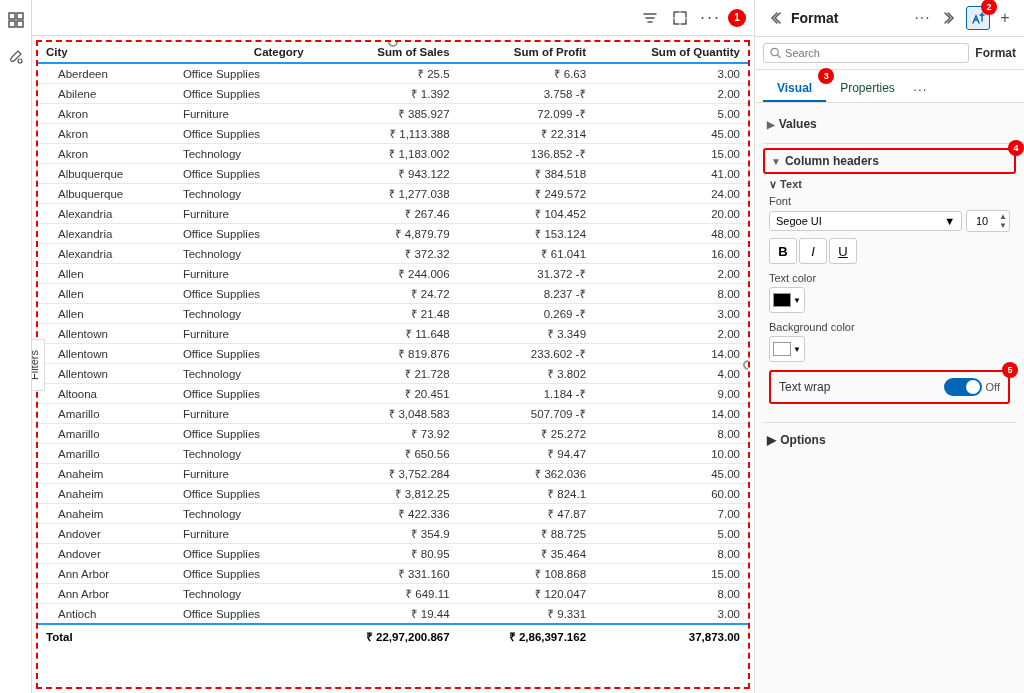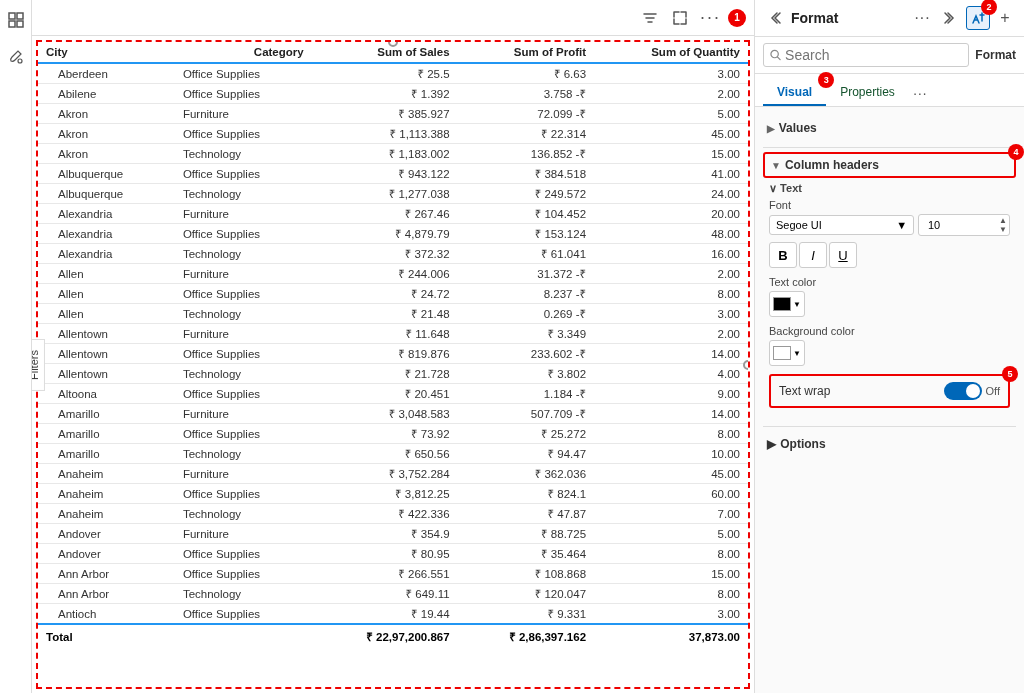--- a/index.html
+++ b/index.html
@@ -173,21 +173,21 @@
       align-items: center;
       border: 1px solid #ccc;
       border-radius: 3px;
       padding: 3px 6px;
       gap: 4px;
       background: #fff;
     }
     .rp-search-box input {
       border: none;
       outline: none;
-      font-size: 14px;
+      font-size: 11px;
       width: 100%;
       background: transparent;
     }
     .rp-format-label {
       font-size: 12px;
       font-weight: 600;
       color: #333;
       white-space: nowrap;
     }
 
@@ -706,21 +706,21 @@
             <tr>
               <td>Andover</td>
               <td>Office Supplies</td>
               <td>₹ 80.95</td>
               <td>₹ 35.464</td>
               <td>8.00</td>
             </tr>
             <tr>
               <td>Ann Arbor</td>
               <td>Office Supplies</td>
-              <td>₹ 266.551</td>
+              <td>₹ 331.160</td>
               <td>₹ 108.868</td>
               <td>15.00</td>
             </tr>
             <tr>
               <td>Ann Arbor</td>
               <td>Technology</td>
               <td>₹ 649.11</td>
               <td>₹ 120.047</td>
               <td>8.00</td>
             </tr>
@@ -826,21 +826,21 @@
           <span>Text</span>
         </div>
 
         <div class="color-label">Font</div>
 
         <div class="font-row">
           <div class="font-select">
             <span>Segoe UI</span>
             <span>▼</span>
           </div>
-          <div style="display:flex; align-items:center; border:1px solid #ccc; border-radius:3px; background:#fff;gap:48px;">
+          <div style="display:flex; align-items:center; border:1px solid #ccc; border-radius:3px; background:#fff;">
             <input type="text" class="font-size-input" style="border: none; width: 30px;" value="10">
             <div style="display:flex; flex-direction:column; padding:1px 2px; gap:0;">
               <div style="font-size:8px; cursor:pointer; color:#555;">▲</div>
               <div style="font-size:8px; cursor:pointer; color:#555;">▼</div>
             </div>
           </div>
         </div>
 
         <div class="format-btns">
           <div class="fmt-btn bold">B</div>

